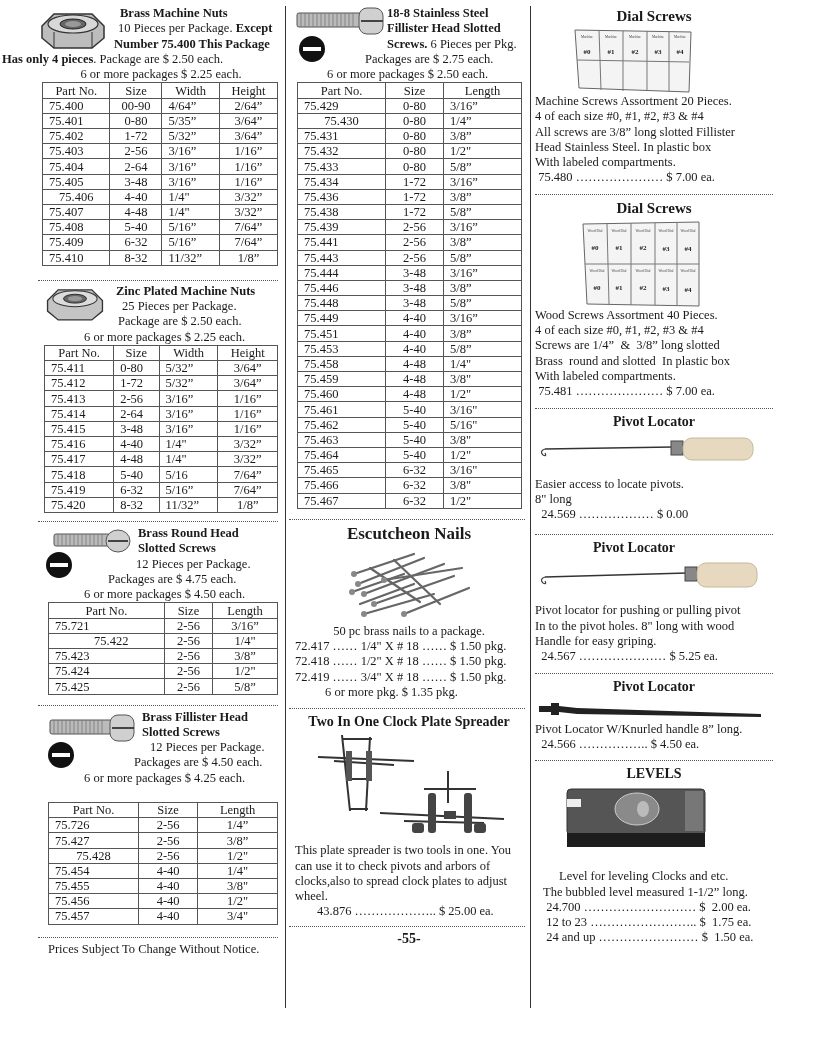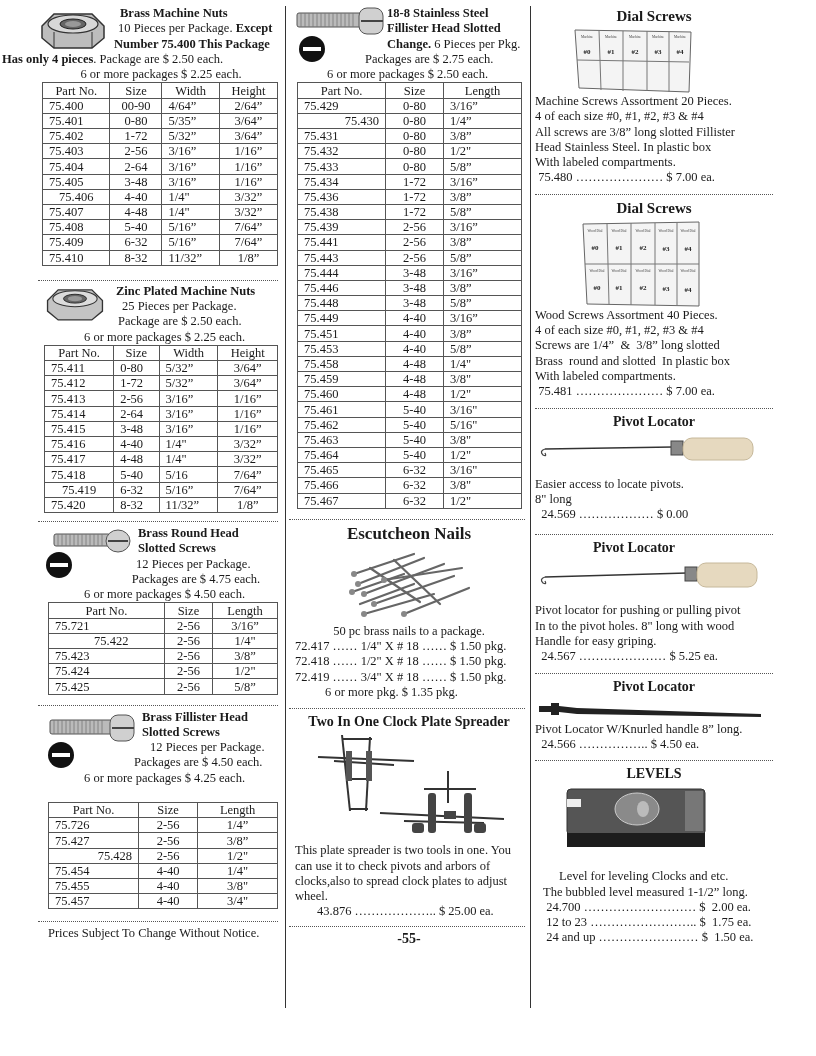--- a/index.html
+++ b/index.html
@@ -208,21 +208,21 @@
             <td style="text-align: left;">1/4"</td>
             <td style="text-align: center;">3/32”</td>
           </tr>
           <tr>
             <td style="text-align: left;">75.418</td>
             <td style="text-align: left;">5-40</td>
             <td style="text-align: left;">5/16</td>
             <td style="text-align: center;">7/64”</td>
           </tr>
           <tr>
-            <td style="text-align: center;">75.419</td>
+            <td style="text-align: left;">75.419</td>
             <td style="text-align: left;">6-32</td>
             <td style="text-align: left;">5/16”</td>
             <td style="text-align: center;">7/64”</td>
           </tr>
           <tr>
             <td style="text-align: left;">75.420</td>
             <td style="text-align: left;">8-32</td>
             <td style="text-align: left;">11/32”</td>
             <td style="text-align: center;">1/8”</td>
           </tr>
@@ -249,21 +249,21 @@
           <line x1="46" y1="6" x2="46" y2="18"></line>
           <line x1="50" y1="6" x2="50" y2="18"></line>
       </g>
       <ellipse cx="66" cy="13" rx="12" ry="11" fill="#d0d0d0" stroke="#555"></ellipse>
       <line x1="56" y1="13" x2="76" y2="13" stroke="#444" stroke-width="2"></line>
     </svg>
     <div class="slot-disc" style="left:8px;top:26px;"></div>
     <div style="padding-left:100px;" class="bold">Brass Round Head</div>
     <div style="padding-left:100px;" class="bold">Slotted Screws</div>
     <div style="padding-left:98px;">12 Pieces per Package.</div>
-    <div style="padding-left:70px;text-align:center;">Packages are $ 4.75 each.</div>
+    <div style="padding-left:70px;">Packages are $ 4.75 each.</div>
     <div style="padding-left:46px;">6 or more packages $ 4.50 each.</div>
     <table class="parts" style="margin-left:10px;width:230px;">
       <thead>
           <tr id="t3h">
             <th>Part No.</th>
             <th>Size</th>
             <th>Length</th>
           </tr>
         </thead>
       <tbody id="t3b">
@@ -338,33 +338,38 @@
             <td style="text-align: left;">75.726</td>
             <td style="text-align: center;">2-56</td>
             <td style="text-align: center;">1/4”</td>
           </tr>
           <tr>
             <td style="text-align: left;">75.427</td>
             <td style="text-align: center;">2-56</td>
             <td style="text-align: center;">3/8”</td>
           </tr>
           <tr>
-            <td style="text-align: right;">75.428</td>
+            <td style="text-align: center;">75.428</td>
             <td style="text-align: center;">2-56</td>
             <td style="text-align: center;">1/2"</td>
           </tr>
           <tr>
             <td style="text-align: left;">75.454</td>
             <td style="text-align: center;">4-40</td>
             <td style="text-align: center;">1/4"</td>
           </tr>
           <tr>
             <td style="text-align: left;">75.455</td>
             <td style="text-align: center;">4-40</td>
             <td style="text-align: center;">3/8"</td>
+          </tr>
+          <tr>
+            <td style="text-align: left;">75.456</td>
+            <td style="text-align: center;">4-40</td>
+            <td style="text-align: center;">1/2"</td>
           </tr>
           <tr>
             <td style="text-align: left;">75.457</td>
             <td style="text-align: center;">4-40</td>
             <td style="text-align: center;">3/4"</td>
           </tr>
         </tbody>
     </table>
   </section>
 
@@ -393,40 +398,40 @@
           <line x1="54" y1="7" x2="54" y2="21"></line>
           <line x1="58" y1="7" x2="58" y2="21"></line>
       </g>
       <rect x="64" y="2" width="24" height="26" rx="8" fill="#d0d0d0" stroke="#555"></rect>
       <line x1="66" y1="15" x2="88" y2="15" stroke="#444" stroke-width="2"></line>
     </svg>
     <div class="slot-disc" style="left:10px;top:30px;"></div>
     <div style="padding-left:98px;" class="bold">18-8 Stainless Steel</div>
     <div style="padding-left:98px;" class="bold">Fillister Head Slotted</div>
     <div style="padding-left:98px;white-space:nowrap;">
-      <span class="bold">Change.</span><span> 6 Pieces per Pkg.</span>
+      <span class="bold">Screws.</span><span> 6 Pieces per Pkg.</span>
     </div>
     <div style="padding-left:76px;">Packages are $ 2.75 each.</div>
     <div style="padding-left:38px;">6 or more packages $ 2.50 each.</div>
     <table class="parts" style="margin-left:8px;width:225px;">
       <thead>
           <tr id="t5h">
             <th>Part No.</th>
             <th>Size</th>
             <th>Length</th>
           </tr>
         </thead>
       <tbody id="t5b">
           <tr>
             <td style="text-align: left;">75.429</td>
             <td style="text-align: center;">0-80</td>
             <td style="text-align: left;">3/16”</td>
           </tr>
           <tr>
-            <td style="text-align: right;">75.430</td>
+            <td style="text-align: center;">75.430</td>
             <td style="text-align: center;">0-80</td>
             <td style="text-align: left;">1/4”</td>
           </tr>
           <tr>
             <td style="text-align: left;">75.431</td>
             <td style="text-align: center;">0-80</td>
             <td style="text-align: left;">3/8”</td>
           </tr>
           <tr>
             <td style="text-align: left;">75.432</td>

